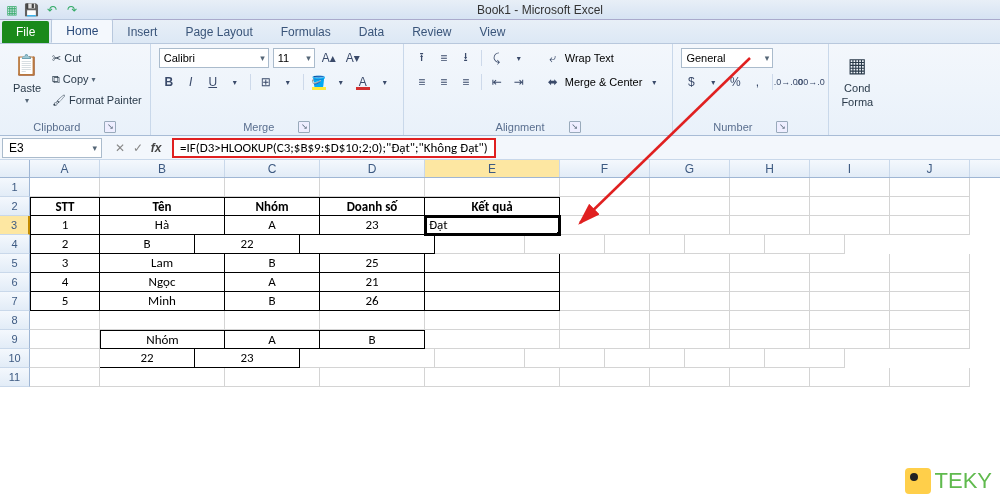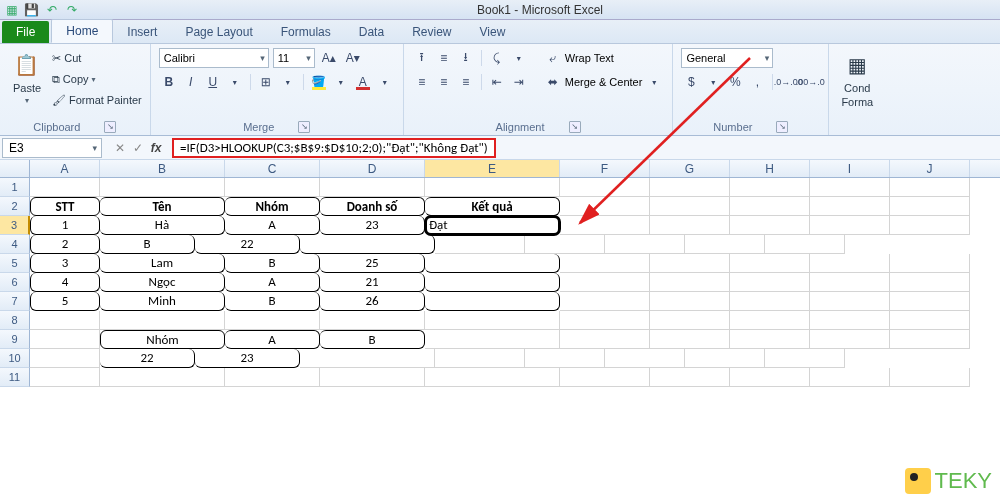--- a/index.html
+++ b/index.html
@@ -47,21 +47,21 @@
   .rowhead-corner{width:30px;border-right:1px solid #9fb6d4;background:linear-gradient(#f4f8fd,#e2ecf7);}
   .colhead{border-right:1px solid #c9d8ea;text-align:center;font-size:12px;color:#3d5a82;line-height:18px;}
   .cA{width:70px;} .cB{width:125px;} .cC{width:95px;} .cD{width:105px;} .cE{width:135px;} .cF{width:90px;} .cG{width:80px;} .cH{width:80px;} .cI{width:80px;} .cJ{width:80px;}
 
   
   .grid { position:relative; }
   .gridrow{display:flex;height:19px;}
   .rowhead{width:30px;background:linear-gradient(#f4f8fd,#e2ecf7);border-right:1px solid #9fb6d4;border-bottom:1px solid #c9d8ea;font-size:11px;text-align:center;line-height:19px;color:#3d5a82;}
   .rowhead.sel{background:#fde7a2;border-right:2px solid #c38b00;}
   .cell{border-right:1px solid #d4d4d4;border-bottom:1px solid #d4d4d4;font-size:13px;font-family:Calibri,Arial;padding:0 4px;line-height:18px;overflow:hidden;text-align:center;}
-  .bt{border-top:1px solid #000 !important;} .bb{border-bottom:1px solid #000 !important;border-radius:6px;} .bl{border-left:1px solid #000 !important;} .br{border-right:1px solid #000 !important;}
+  .bt{border-top:1px solid #000 !important;} .bb{border-bottom:1px solid #000 !important;} .bl{border-left:1px solid #000 !important;} .br{border-right:1px solid #000 !important;}
   .hdr{font-weight:bold;}
   .active-cell{outline:3px solid #000;outline-offset:-2px;position:relative;text-align:left;}
   .active-cell::after{content:"";position:absolute;right:-3px;bottom:-3px;width:5px;height:5px;background:#000;}
 
   
   .arrow-svg{position:absolute;pointer-events:none;}
 
   
   .watermark{position:absolute;right:8px;bottom:6px;font-size:22px;font-weight:normal;color:#60ba4e;display:flex;align-items:center;gap:4px;}
   .watermark .dotlogo{width:26px;height:26px;background:#ffcf4a;border-radius:4px;position:relative;}

